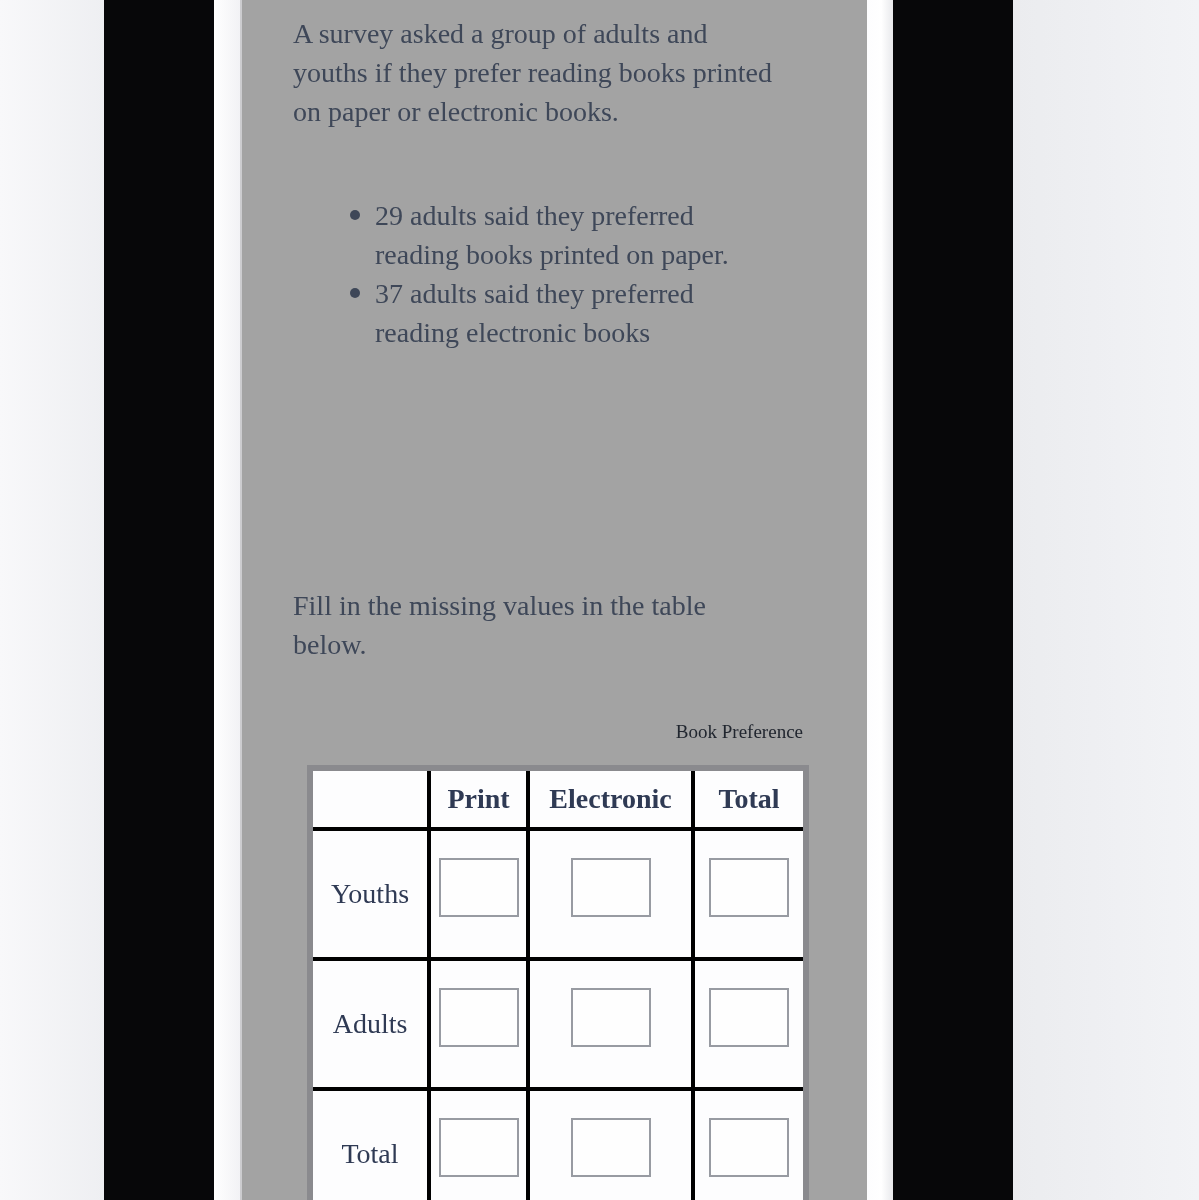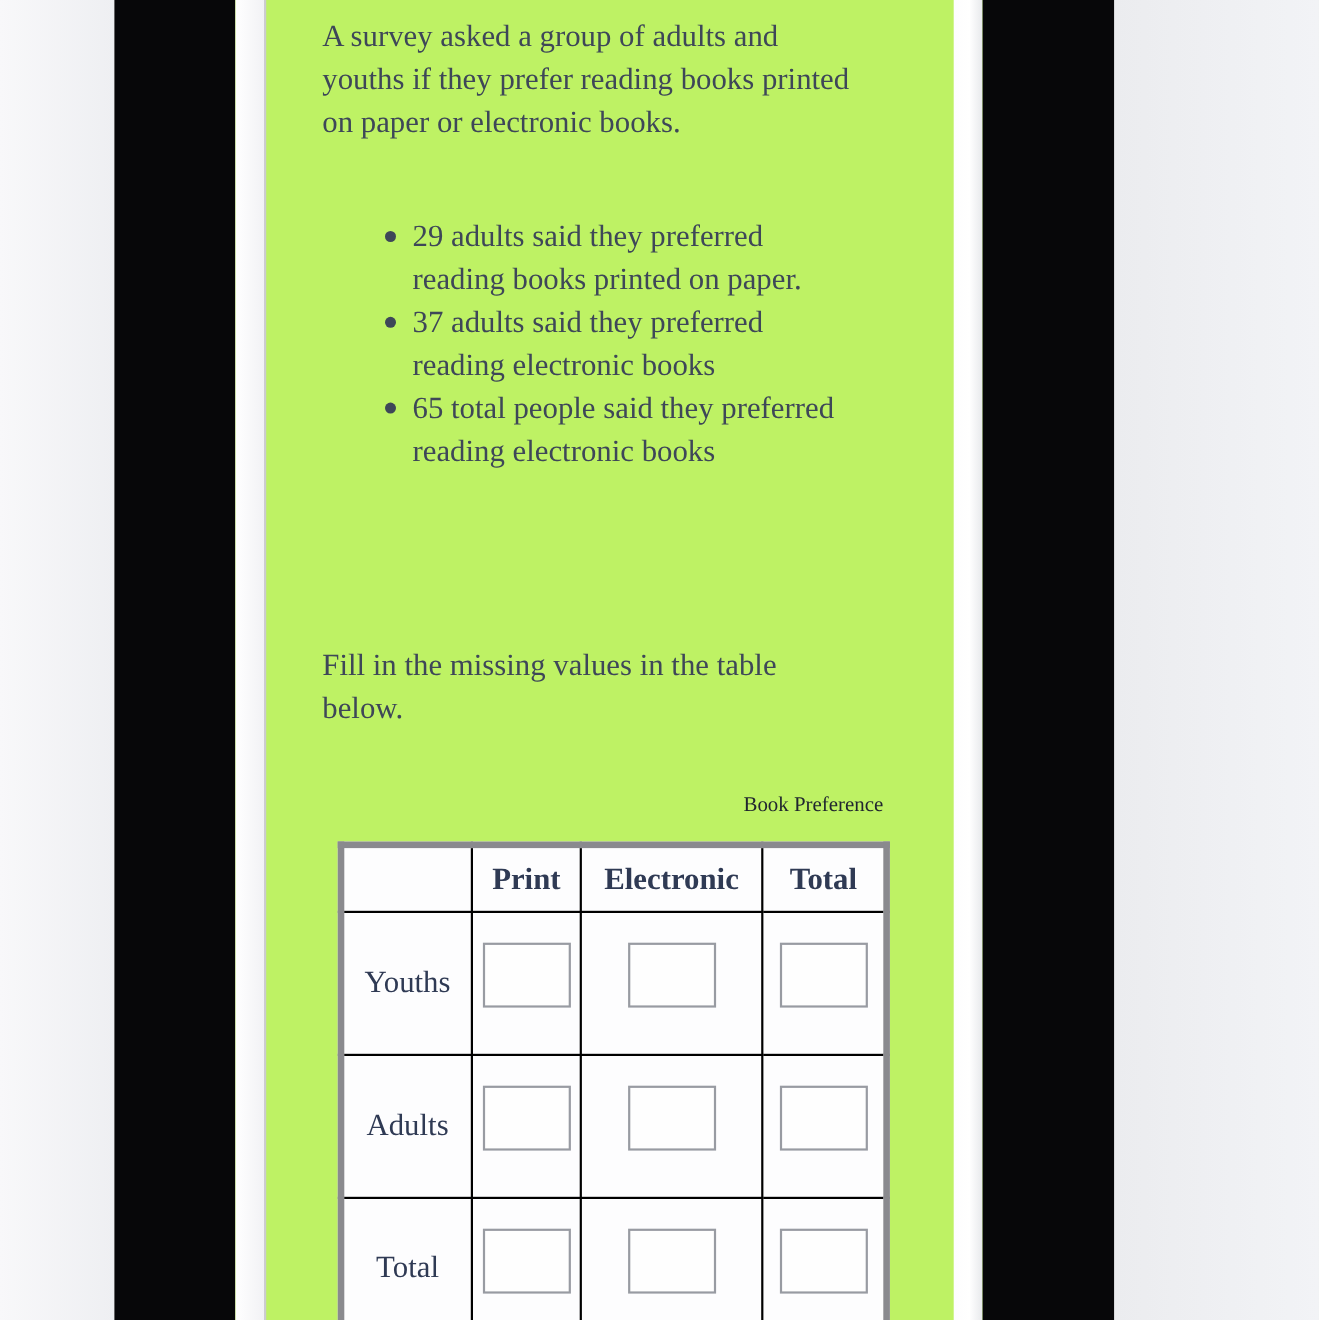--- a/index.html
+++ b/index.html
@@ -12,21 +12,21 @@
   }
   .bg-strip { position: absolute; top: 0; bottom: 0; }
   .bg-left   { left: 0; width: 104px; background: linear-gradient(to right, #f8f8fa, #eeeff2); }
   .bg-right  { left: 1013px; width: 186px; background: linear-gradient(to right, #ebecef, #f2f3f6); }
   .bar-left  { left: 104px; width: 110px; background: #070709; }
   .bar-right { left: 893px; width: 120px; background: #070709; }
 
   .page {
     position: absolute; left: 214px; top: 0;
     width: 679px; height: 1200px;
-    background: #bef264;
+    background: #a3a3a3;
     overflow: hidden;
   }
   .page-edge-left {
     position: absolute; left: 0; top: 0; bottom: 0; width: 26px;
     background: linear-gradient(to right, #ffffff, #f2f2f5);
     border-right: 2px solid #cccccf;
   }
   .page-edge-right {
     position: absolute; right: 0; top: 0; bottom: 0; width: 26px;
     background: linear-gradient(to left, #e8e9ec, #ffffff 45%, #fdfdfe);
@@ -68,21 +68,21 @@
 
   table.pref-table {
     position: absolute; left: 93px; top: 765px;
     border-collapse: collapse;
     table-layout: fixed;
     width: 496px;
     border: 6px solid #8a8a8e;
     background: #fdfdfe;
   }
   table.pref-table th, table.pref-table td {
-    border: 2px solid #000000;
+    border: 4px solid #000000;
     padding: 0;
   }
   col.c-label { width: 119px; }
   col.c-print { width: 99px; }
   col.c-elec  { width: 165px; }
   col.c-total { width: 113px; }
   tr.r-head  { height: 61px; }
   tr.r-data  { height: 130px; }
   th.col-head {
     font-size: 28px; font-weight: bold; color: #2f3a54;
@@ -112,21 +112,20 @@
 
 <div class="page">
   <div class="page-edge-left"></div>
   <div class="page-edge-right"></div>
 
   <div class="body-text intro">A survey asked a group of adults and youths if they prefer reading books printed on paper or electronic books.</div>
 
   <ul class="facts">
     <li>29 adults said they preferred reading books printed on paper.</li>
     <li>37 adults said they preferred reading electronic books</li>
-    <li>65 total people said they preferred reading electronic books</li>
   </ul>
 
   <div class="body-text instruction">Fill in the missing values in the table below.</div>
 
   <div class="table-title">Book Preference</div>
 
   <table class="pref-table">
     <colgroup>
       <col class="c-label">
         <col class="c-print">

